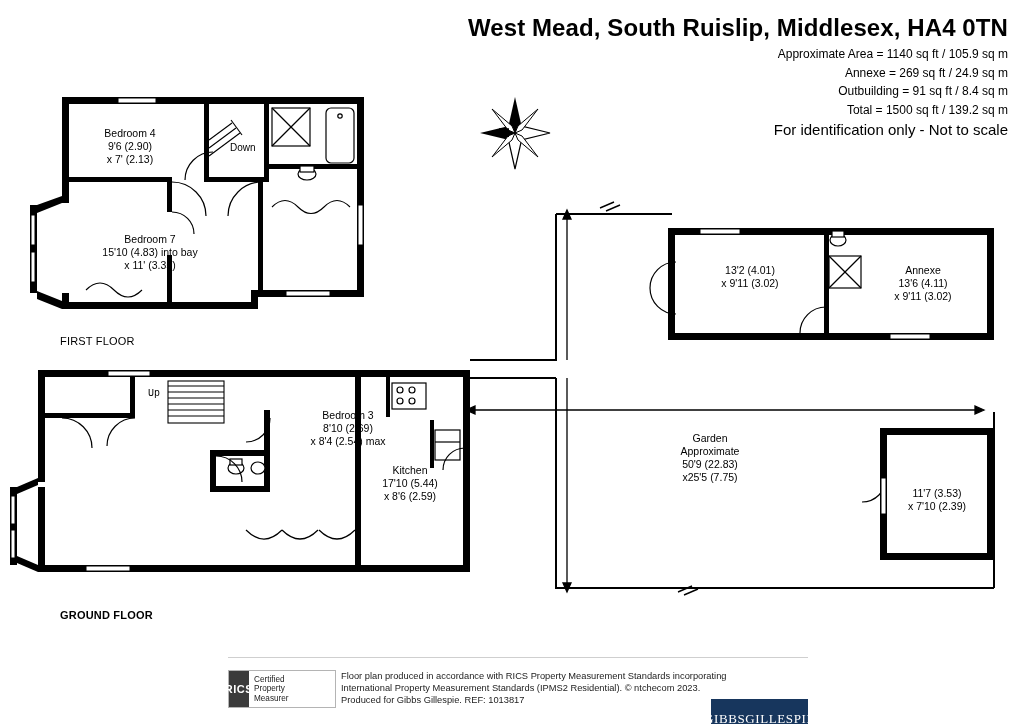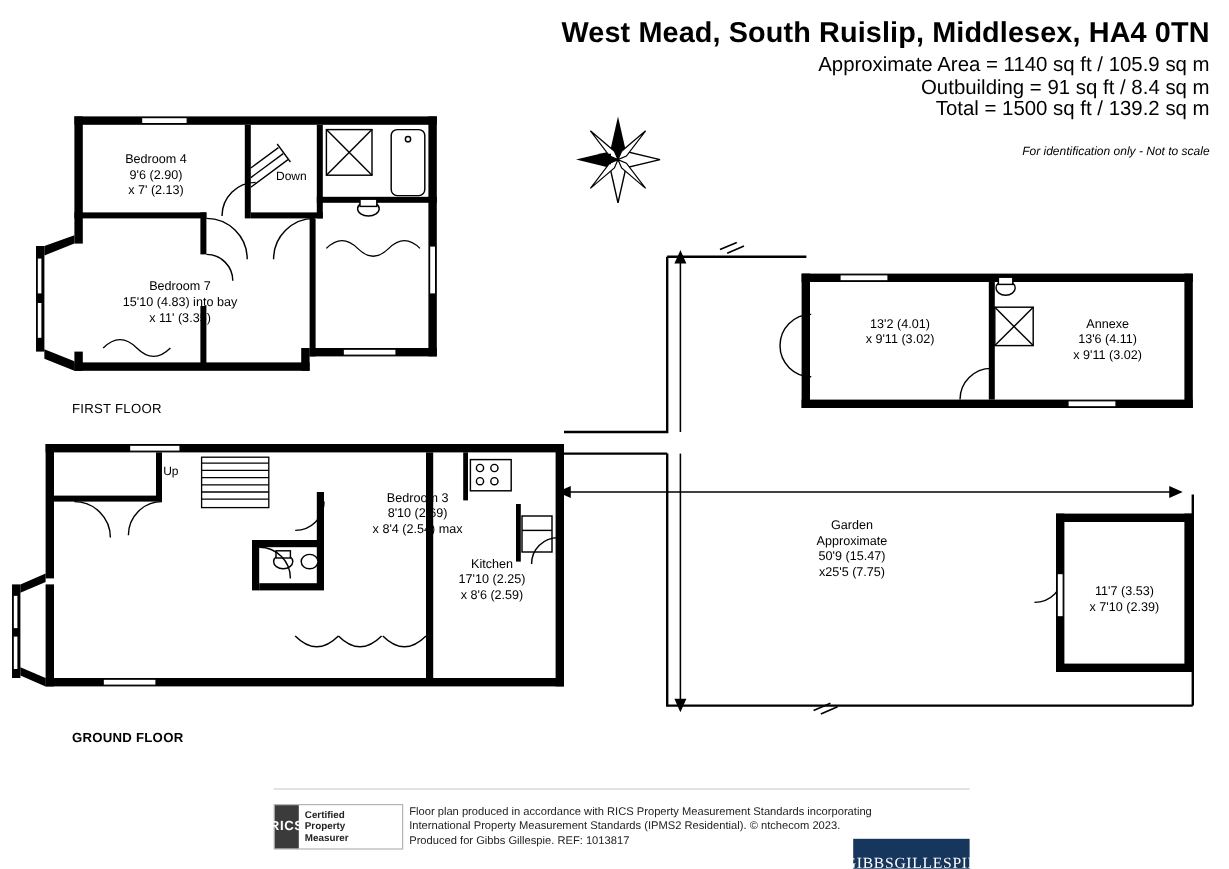--- a/index.html
+++ b/index.html
@@ -30,32 +30,31 @@
     font-weight: bold;
     letter-spacing: 0.1px;
     text-align: right;
     white-space: nowrap;
   }
   .areas {
     position: absolute;
     right: 16px;
     top: 45px;
     text-align: right;
-    font-size: 17px;
+    font-size: 12px;
     line-height: 18.5px;
   }
   .areas div { white-space: nowrap; }
   .disclaimer {
     position: absolute;
     right: 16px;
     top: 121px;
-    font-size: 10px;
+    font-size: 15px;
     text-align: right;
     white-space: nowrap;
-    font-style: italic;
   }
   
   .floor-label {
     position: absolute;
     font-size: 11px;
     letter-spacing: 0.2px;
   }
   #first-floor-label { left: 60px; top: 335px; }
   #ground-floor-label { left: 60px; top: 609px; font-weight: bold; }
 
@@ -107,21 +106,21 @@
     letter-spacing: .5px;
   }
   .rics-badge .cert {
     flex: 1;
     display: flex;
     flex-direction: column;
     justify-content: center;
     padding-left: 5px;
     font-size: 8.2px;
     line-height: 9.6px;
-    font-weight: bold;
+    font-weight: normal;
     color: #222;
   }
   .footer-text {
     position: absolute;
     left: 341px;
     top: 670px;
     font-size: 9.3px;
     line-height: 12px;
     color: #222;
   }
@@ -151,20 +150,21 @@
 </style>
 </head>
 <body>
 
 <div class="stage">
 
   <div class="title">West Mead, South Ruislip, Middlesex, HA4 0TN</div>
 
   <div class="areas">
     <div>Approximate Area = 1140 sq ft / 105.9 sq m</div>
+    <div>Annexe = 269 sq ft / 24.9 sq m</div>
     <div>Outbuilding = 91 sq ft / 8.4 sq m</div>
     <div>Total = 1500 sq ft / 139.2 sq m</div>
   </div>
 
   <div class="disclaimer">For identification only - Not to scale</div>
 
   <svg class="plan" viewBox="0 0 1024 724">
 
     <g>
 
@@ -408,50 +408,50 @@
   </div>
 
   <div class="room" style="left:60px; top:233px; width:180px;">
     <div>Bedroom 7</div>
     <div>15'10 (4.83) into bay</div>
     <div>x 11' (3.35)</div>
   </div>
 
 
   <div class="plan-text" style="left:230px; top:142px;">Down</div>
-  <div class="plan-text" style="left:136px; top:388px;">Up</div>
+  <div class="plan-text" style="left:148px; top:388px;font-family:Liberation Mono, monospace;">Up</div>
 
   <div class="room" style="left:268px; top:409px; width:160px;">
     <div>Bedroom 3</div>
     <div>8'10 (2.69)</div>
     <div>x 8'4 (2.54) max</div>
   </div>
 
   <div class="room" style="left:350px; top:464px; width:120px;">
     <div>Kitchen</div>
-    <div>17'10 (2.25)</div>
+    <div>17'10 (5.44)</div>
     <div>x 8'6 (2.59)</div>
   </div>
 
 
   <div class="room" style="left:680px; top:264px; width:140px;">
     <div>13'2 (4.01)</div>
     <div>x 9'11 (3.02)</div>
   </div>
 
   <div class="room" style="left:858px; top:264px; width:130px;">
     <div>Annexe</div>
     <div>13'6 (4.11)</div>
     <div>x 9'11 (3.02)</div>
   </div>
 
   <div class="room" style="left:640px; top:432px; width:140px;">
     <div>Garden</div>
     <div>Approximate</div>
-    <div>50'9 (15.47)</div>
+    <div>50'9 (22.83)</div>
     <div>x25'5 (7.75)</div>
   </div>
 
   <div class="room" style="left:882px; top:487px; width:110px;">
     <div>11'7 (3.53)</div>
     <div>x 7'10 (2.39)</div>
   </div>
 
   <div class="footer-line"></div>
 

